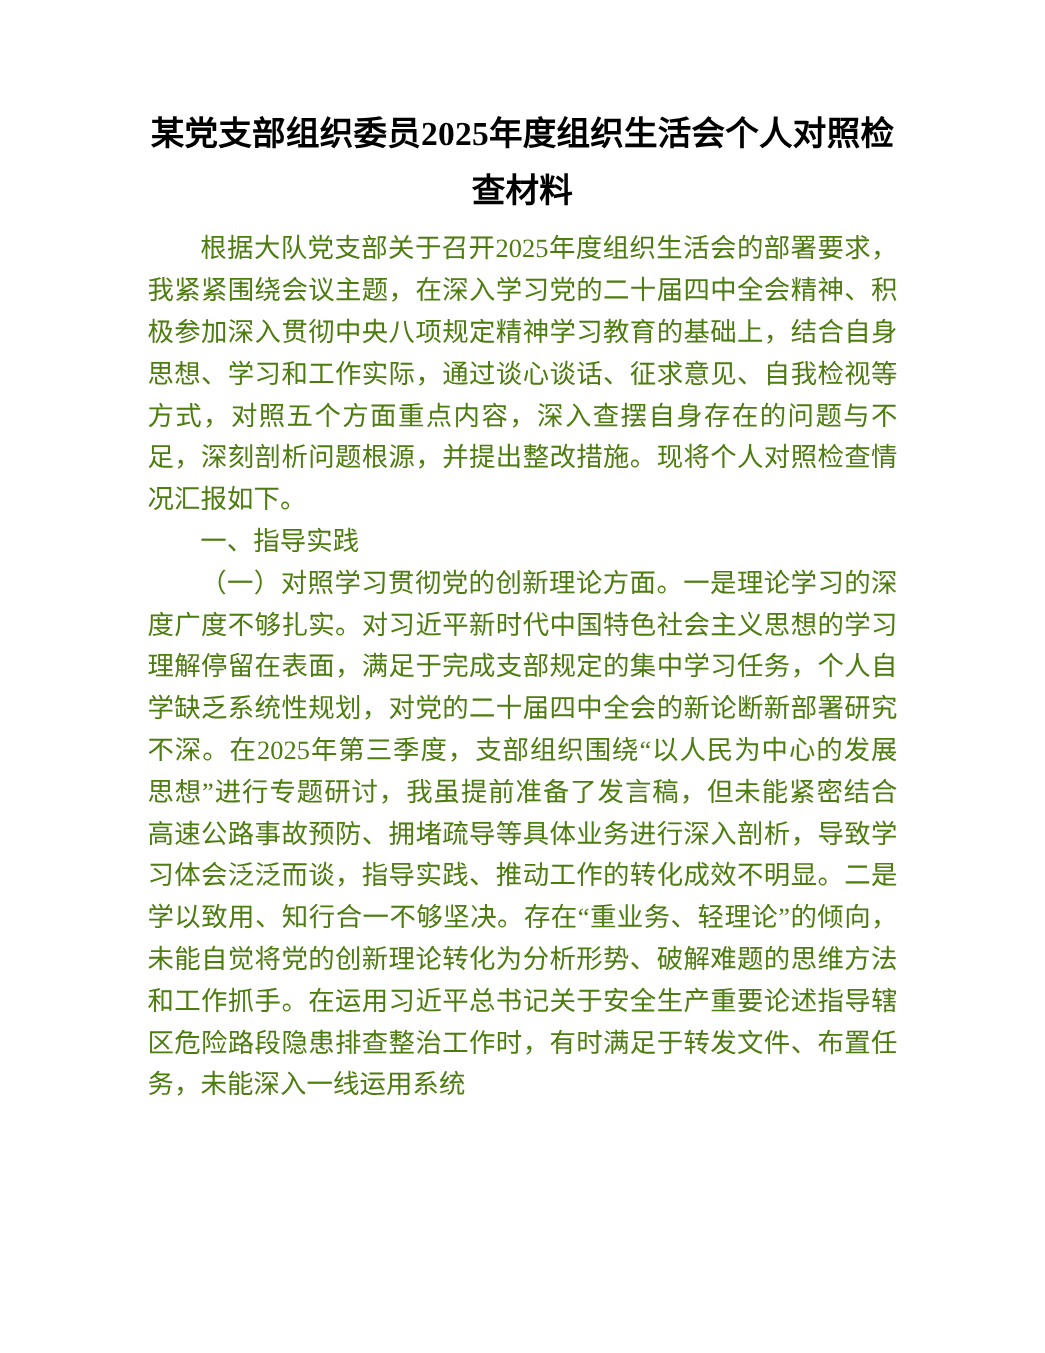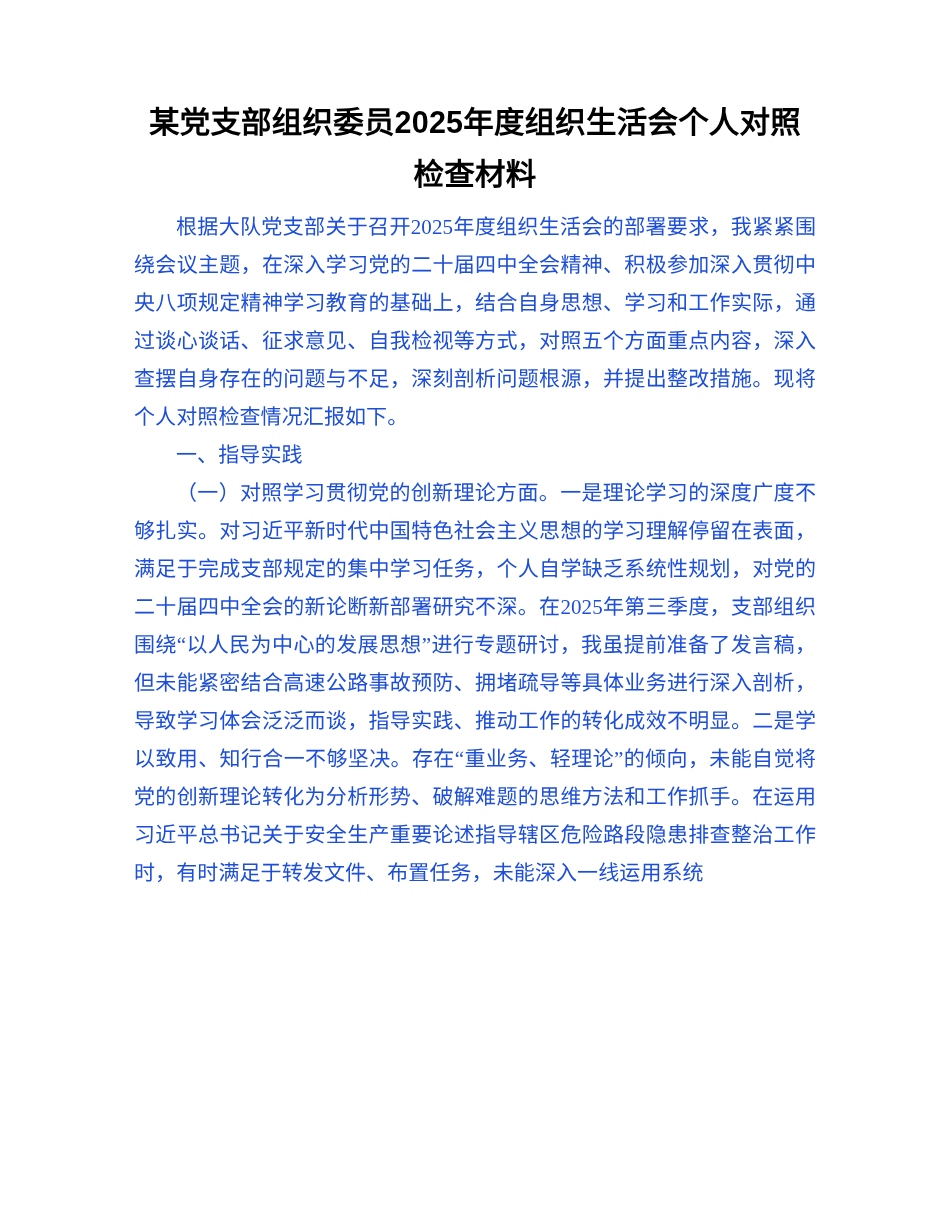--- a/index.html
+++ b/index.html
@@ -20,36 +20,36 @@
   }
 
   .doc-body {
     position: absolute;
     left: 134px;
     top: 96px;
     width: 682px;
   }
 
   .doc-title {
-    font-family: Liberation Sans, sans-serif;
+    font-family: Liberation Serif, serif;
     font-weight: 700;
     font-size: 30.5px;
     line-height: 52px;
     color: #000000;
     text-align: center;
     letter-spacing: 0.2px;
     margin: 0 0 8px 0;
     padding: 0 2px;
   }
 
   .doc-para {
     font-family: "Liberation Serif", "DejaVu Serif", serif;
-    font-size: 21px;
+    font-size: 24px;
     line-height: 38px;
-    color: #1d4ed8;
+    color: #4d7c0f;
     text-align: justify;
     text-justify: inter-ideograph;
     text-indent: 2em;
     margin: 0;
     letter-spacing: 0.1px;
     -webkit-font-smoothing: antialiased;
   }
 
   .doc-para + .doc-para {
     margin-top: 0;

